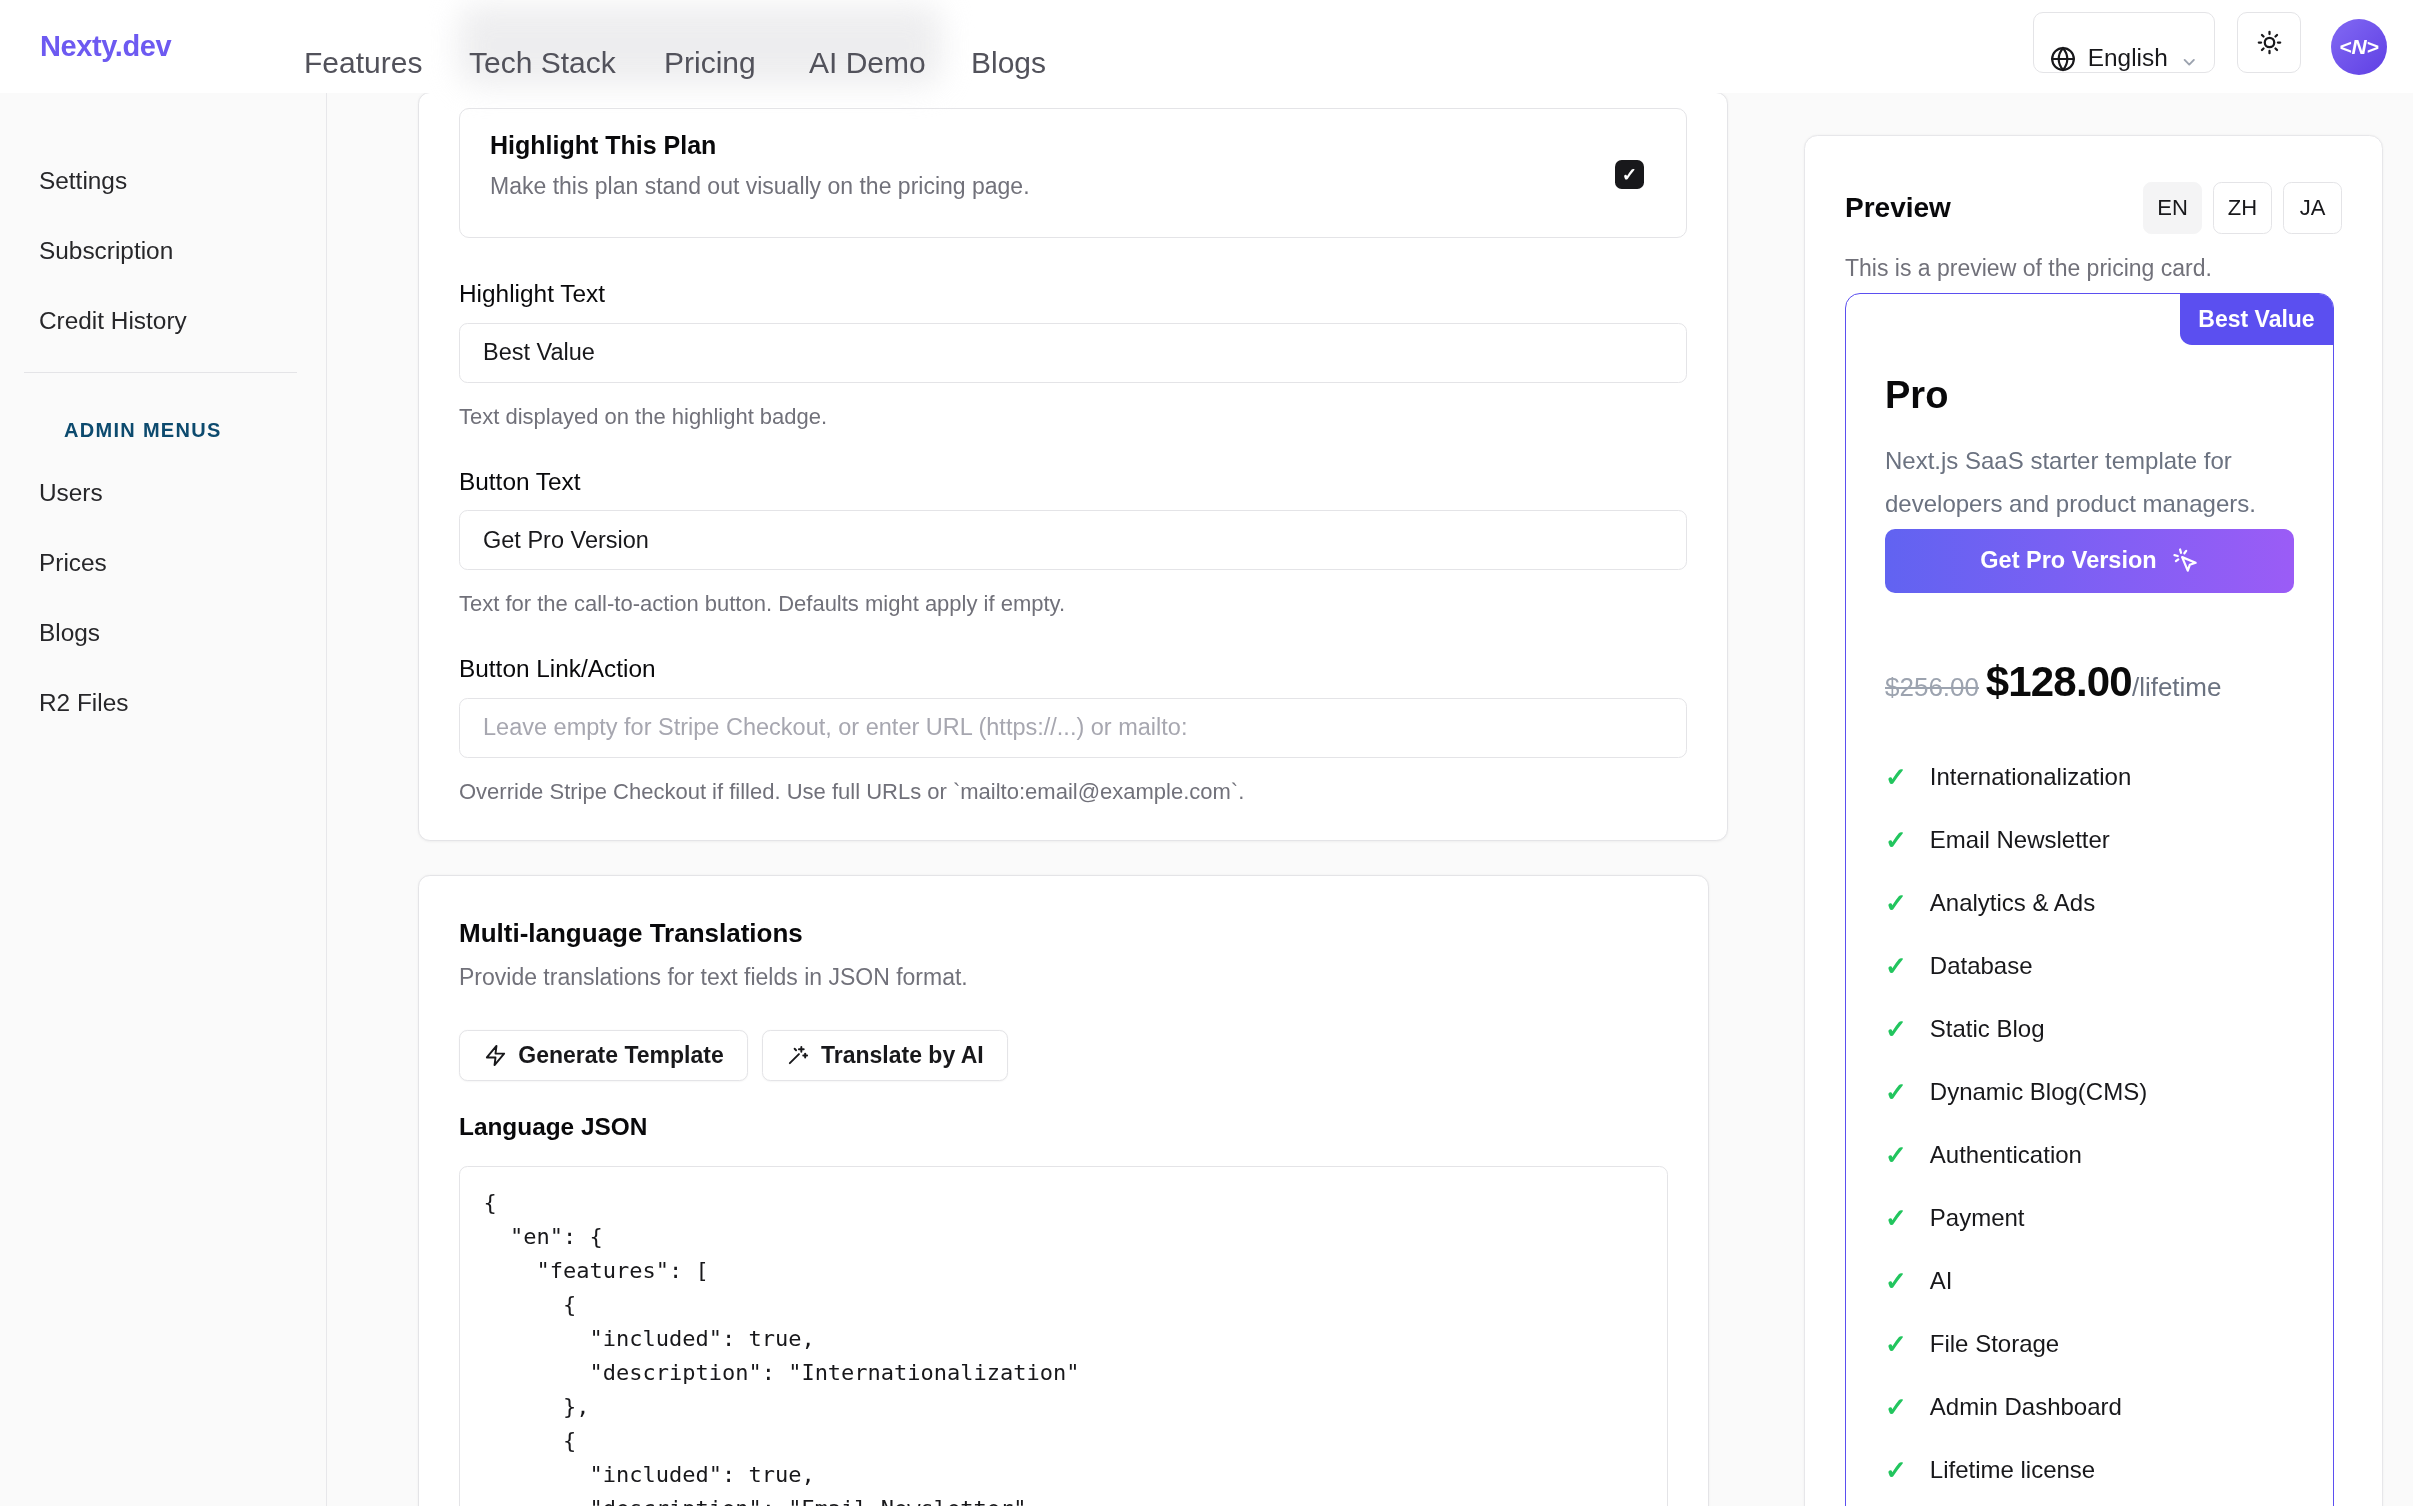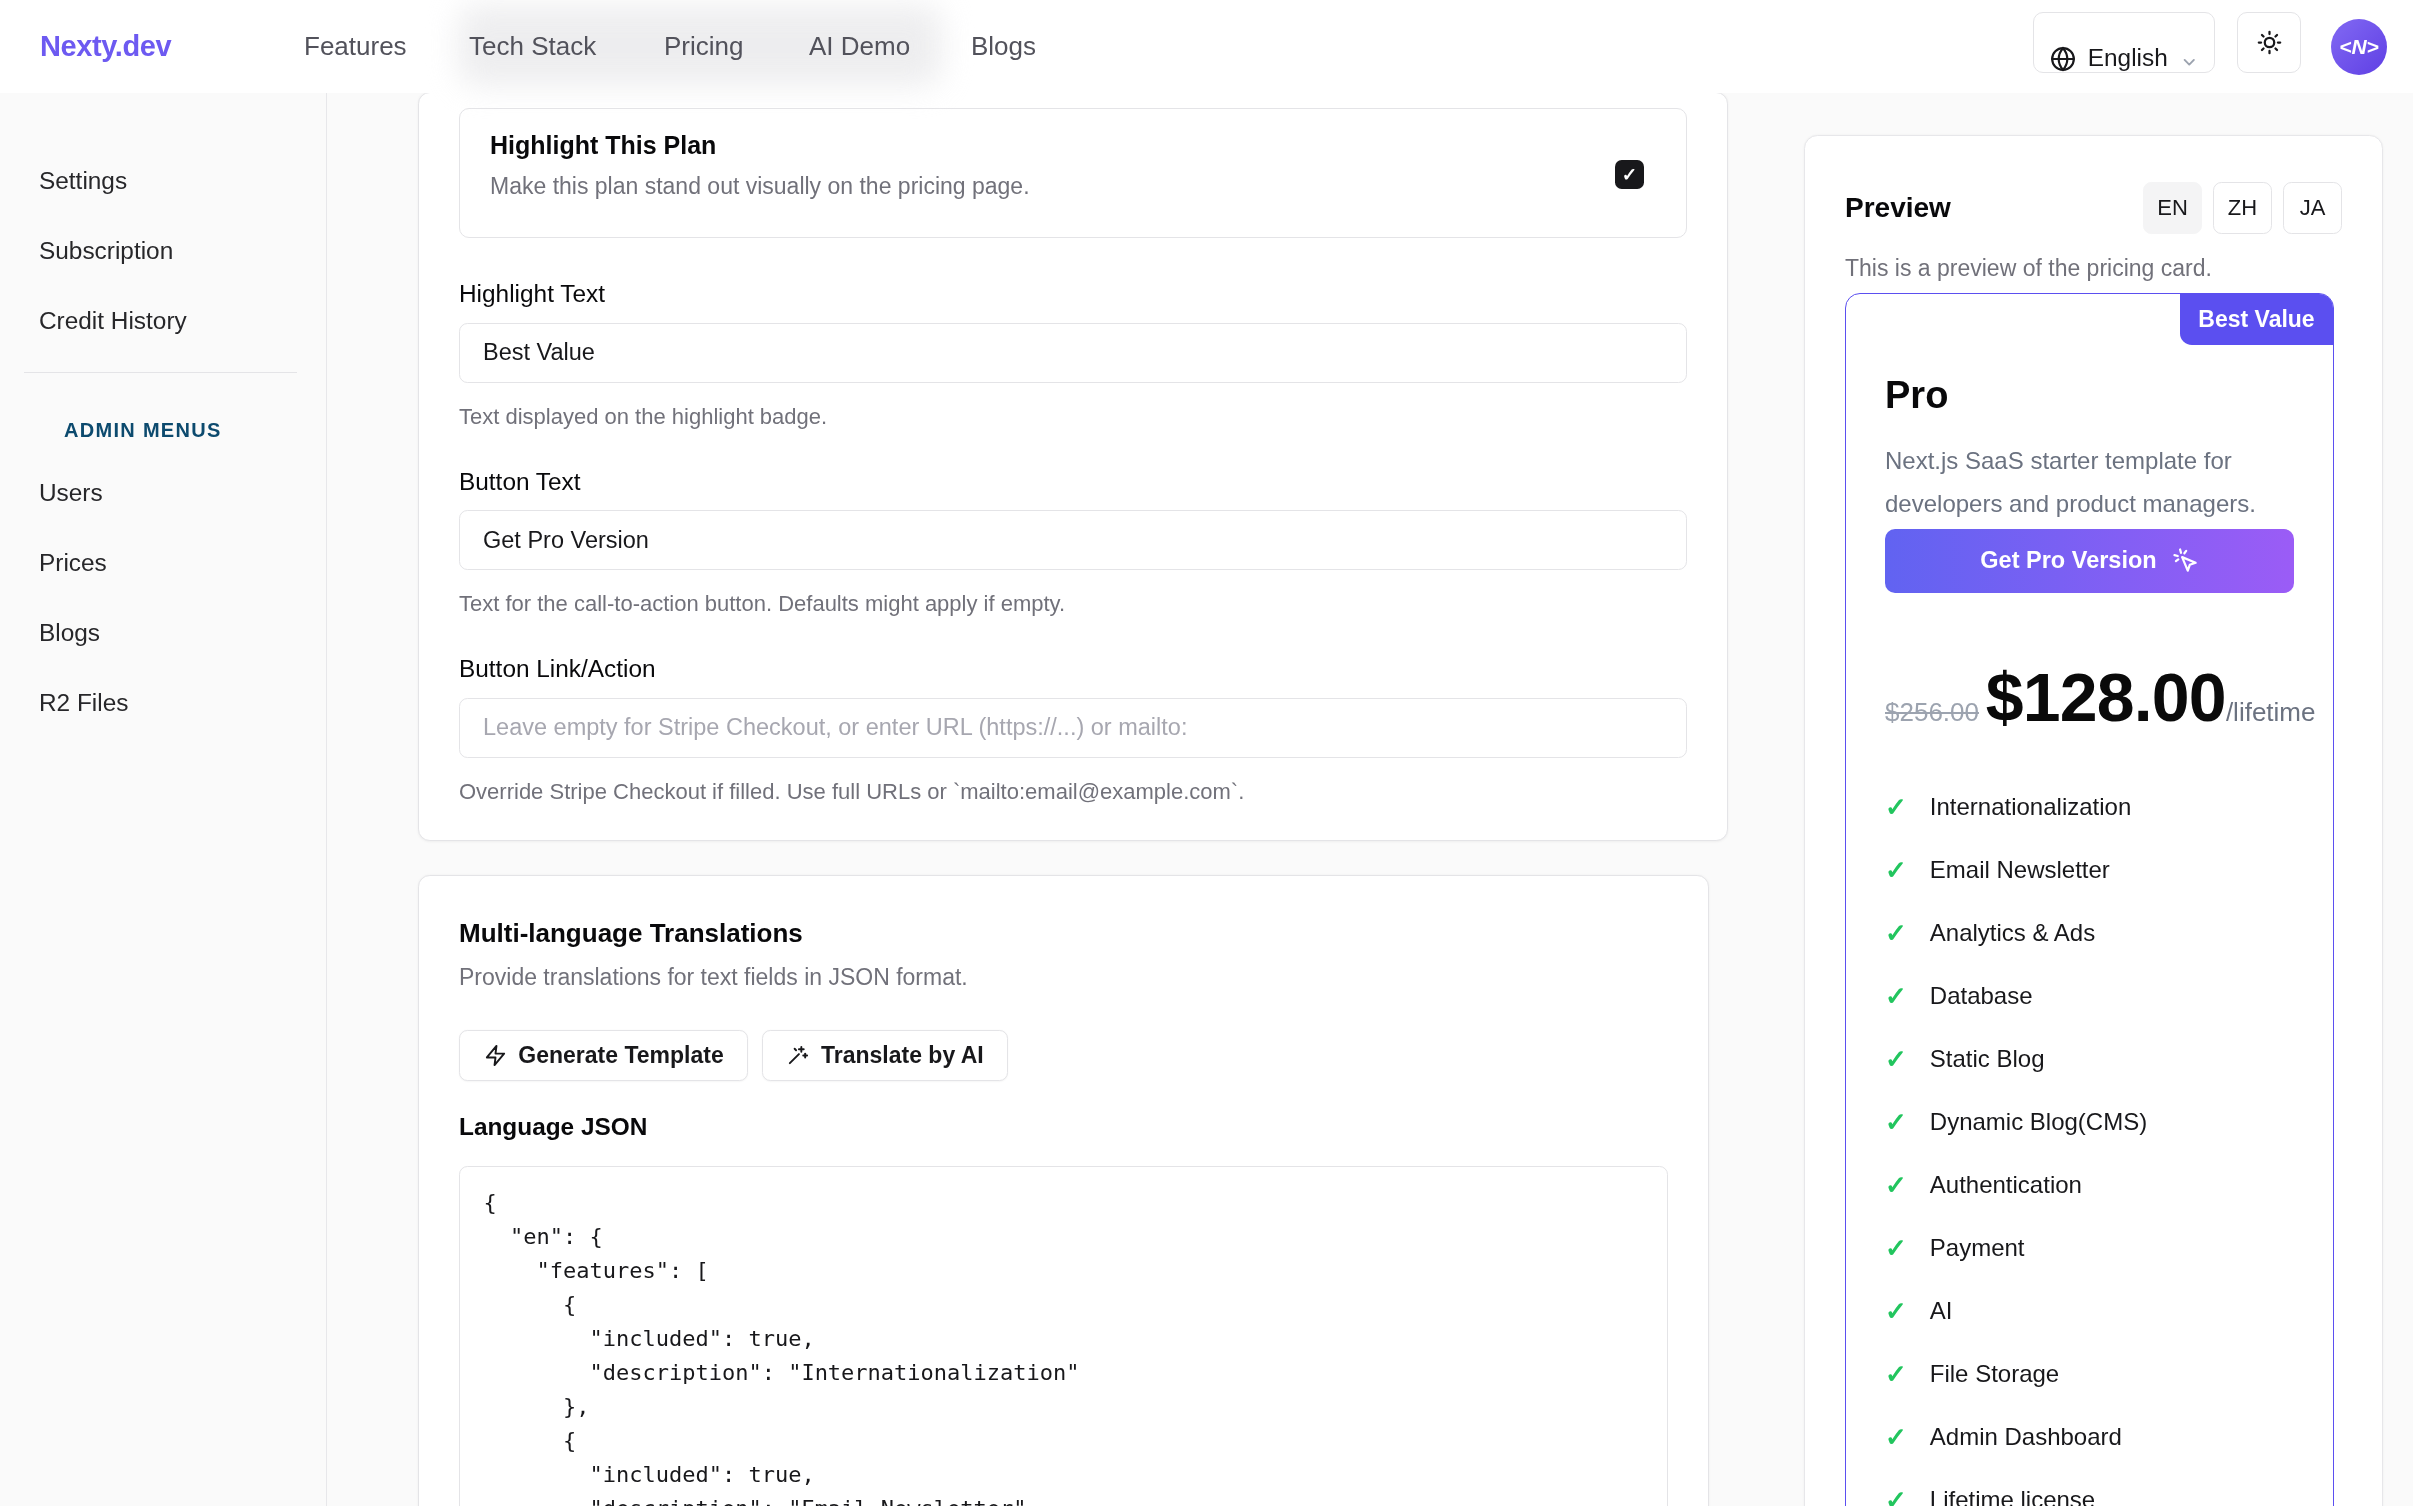--- a/index.html
+++ b/index.html
@@ -7,21 +7,21 @@
   body {
     position:relative; overflow:hidden; background:#fafafa;
     font-family:"Liberation Sans", sans-serif; color:#18181b;
   }
   svg { display:block; }
 
   
   .navbar { position:absolute; left:0; top:0; width:2413px; height:93px; background:#ffffff; z-index:30; }
   .nav-blur { position:absolute; left:458px; top:5px; width:484px; height:81px; background:#e8e8ea; border-radius:20px; filter:blur(15px); opacity:.75; }
   .logo { position:absolute; left:40px; top:0; line-height:93px; font-size:29px; font-weight:800; color:#6d5af1; letter-spacing:-0.4px; cursor:pointer; }
-  .nav-links span { position:absolute; top:0; line-height:93px; font-size:26px; color:#52525b; cursor:pointer; }
+  .nav-links span { position:absolute; top:16px; line-height:93px; font-size:30px; color:#52525b; cursor:pointer; }
   .nav-links span:nth-of-type(1){ left:304px; }
   .nav-links span:nth-of-type(2){ left:469px; }
   .nav-links span:nth-of-type(3){ left:664px; }
   .nav-links span:nth-of-type(4){ left:809px; }
   .nav-links span:nth-of-type(5){ left:971px; }
   .lang-btn { position:absolute; left:2033px; top:11.8px; height:61px; width:182px; background:#fff; border:0.8px solid #e4e4e7; border-radius:10px; display:flex; align-items:flex-end; justify-content:center; gap:12px; cursor:pointer; }
   .lang-btn .lbl { font-size:24.4px; color:#18181b; }
   .theme-btn { position:absolute; left:2237px; top:11.8px; width:64px; height:61px; background:#fff; border:0.8px solid #e4e4e7; border-radius:10px; display:flex; align-items:center; justify-content:center; cursor:pointer; }
   .avatar { position:absolute; left:2331px; top:18.5px; width:56px; height:56px; border-radius:50%; background:linear-gradient(135deg,#7b61f0 20%,#5f3fe4 100%); display:flex; align-items:center; justify-content:center; color:#fff; font-style:italic; font-weight:800; font-size:21px; cursor:pointer; }
 
@@ -63,21 +63,21 @@
   .lang-tab.active { background:#f4f4f5; border-color:#f4f4f5; }
   .pv-sub { margin-top:18.5px; font-size:23px; color:#71717a; }
 
   .price-card { position:relative; margin-top:11.8px; width:489px; height:1261px; border:1.7px solid #5b4ff0; border-radius:15px; background:#fff; padding:39px; overflow:hidden; }
   .badge { position:absolute; top:0; right:0; width:153px; height:51px; background:#5b4ff0; border-radius:0 11.8px 0 11.8px; color:#fff; font-size:23px; font-weight:700; display:flex; align-items:center; justify-content:center; }
   .plan-name { margin-top:41px; font-size:38px; font-weight:800; color:#09090b; }
   .plan-desc { margin-top:22px; font-size:24px; line-height:43px; color:#6b7280; width:420px; }
   .cta { margin-top:3.4px; width:100%; height:64px; border:none; border-radius:10px; background:linear-gradient(90deg,#6163f1 0%,#9b5cf6 100%); color:#fff; font-size:23.5px; font-weight:700; font-family:"Liberation Sans",sans-serif; display:flex; align-items:center; justify-content:center; gap:15px; cursor:pointer; }
   .price-row { margin-top:65px; display:flex; align-items:baseline; white-space:nowrap; }
   .old-price { font-size:26px; color:#9ca3af; text-decoration:line-through; margin-right:6.7px; }
-  .new-price { font-size:68px; font-weight:700; color:#0a0a0a; letter-spacing:-0.8px; }
+  .new-price { font-size:42px; font-weight:700; color:#0a0a0a; letter-spacing:-0.8px; }
   .interval { font-size:26px; color:#6b7280; }
   .features { margin-top:56px; }
   .feat-row { display:flex; align-items:center; gap:23px; height:30px; margin-bottom:33px; }
   .feat-check { color:#22c55e; font-size:26px; font-weight:700; line-height:1; }
   .feat-text { font-size:24px; color:#18181b; }
 </style>
 </head>
 <body>
 
 <div class="navbar">

